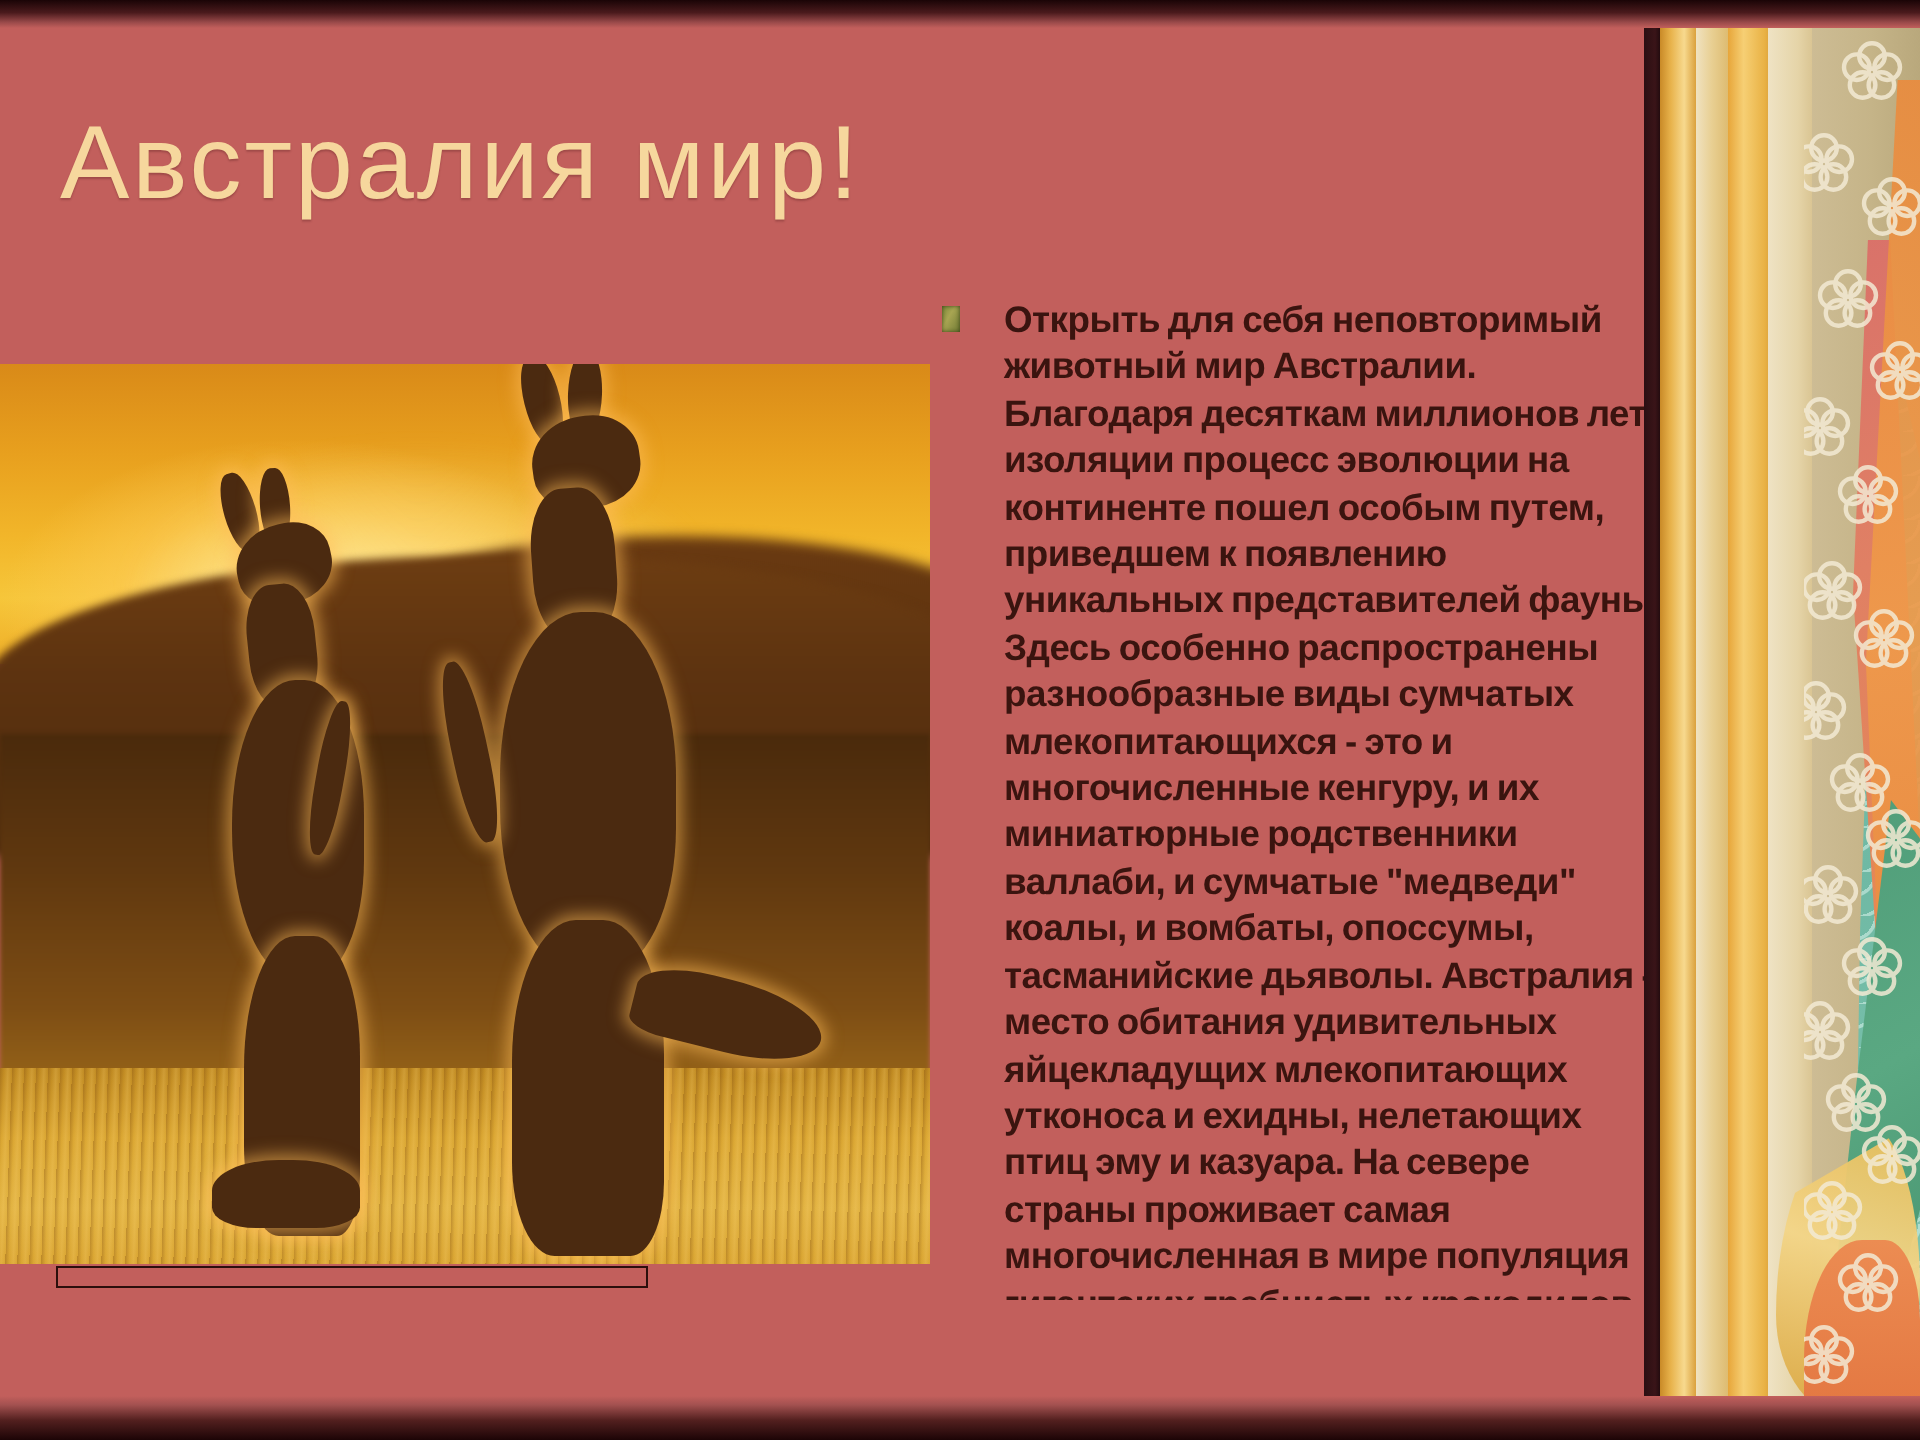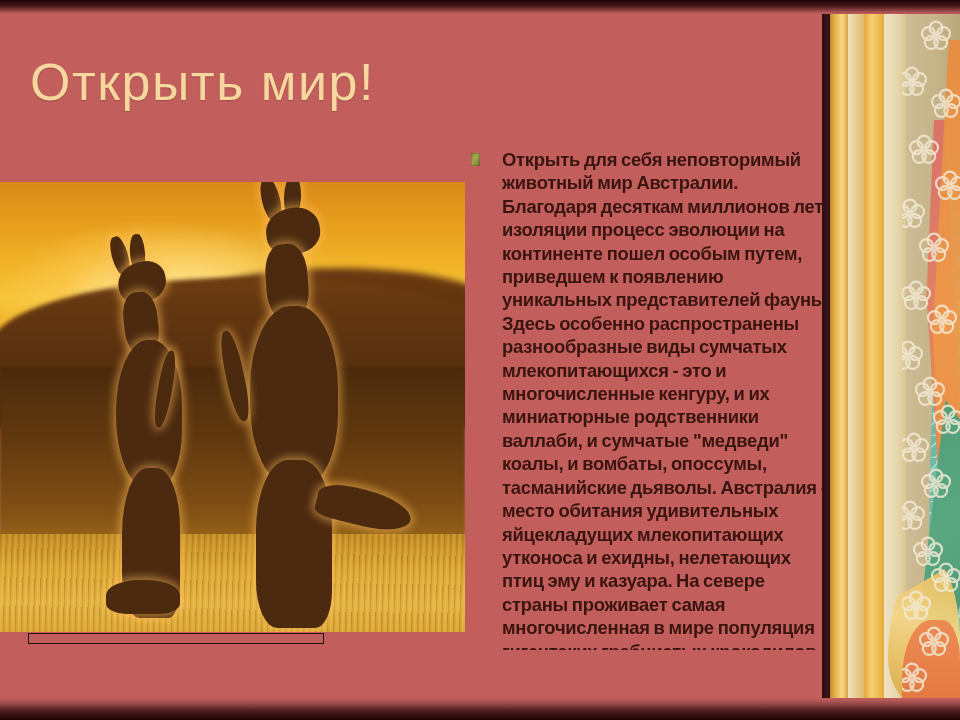--- a/index.html
+++ b/index.html
@@ -253,21 +253,21 @@
     background: linear-gradient(to right, rgba(40,10,10,0.0) 0%, rgba(40,10,10,0.35) 100%);
   }
 </style>
 </head>
 <body>
 
 <div id="slide">
 
   <div class="edge-top"></div>
 
-  <div id="title">Открыть мир!</div>
+  <div id="title">Австралия мир!</div>
 
   <div id="photo-frame">
     <div class="ph-sky"></div>
     <div class="ph-glow"></div>
     <div class="ph-hills2"></div>
     <div class="ph-hills"></div>
     <div class="ph-mid"></div>
     <div class="ph-ground"></div>
 
     <div class="roo" id="roo-small">

